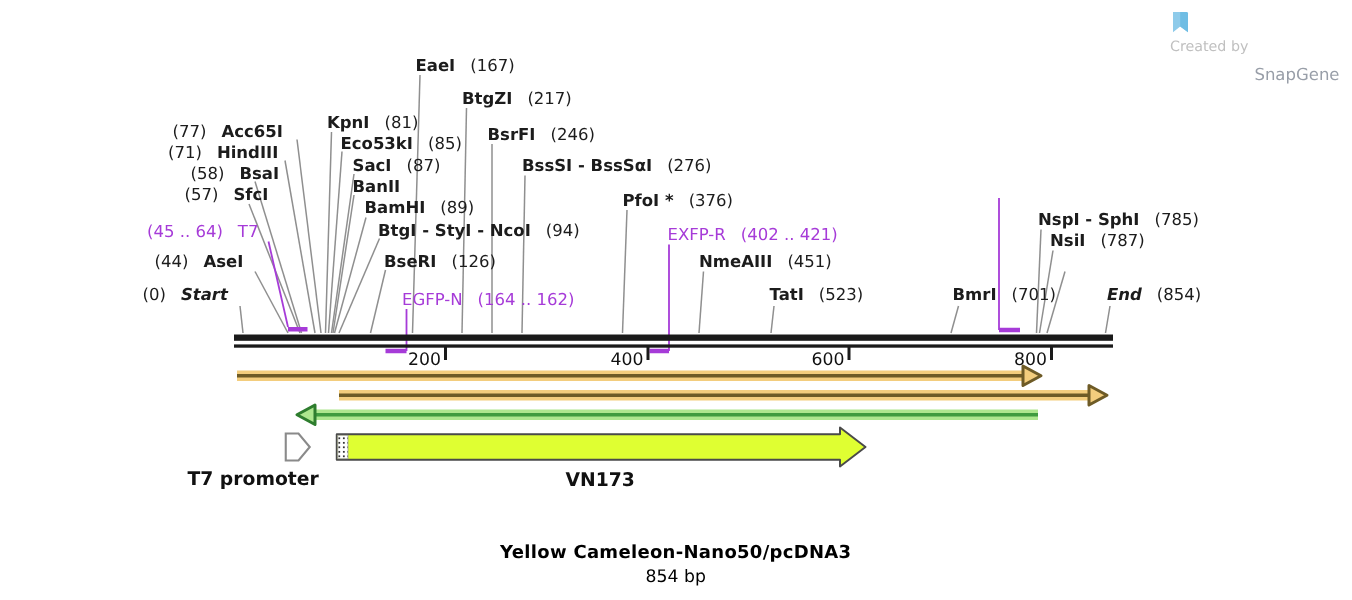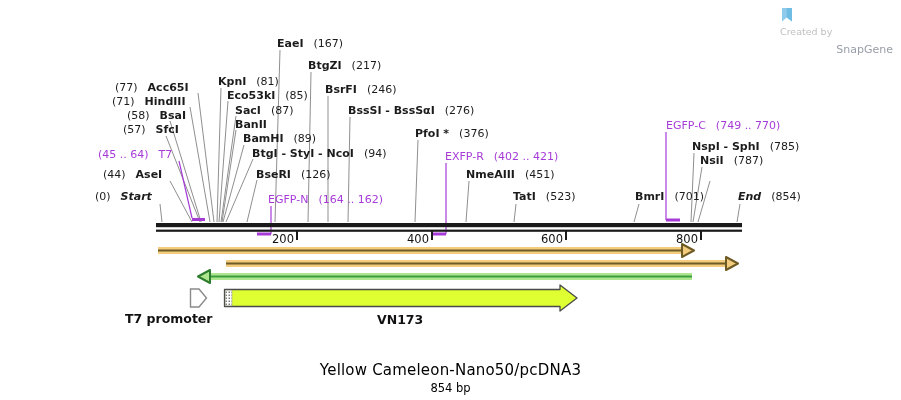--- a/index.html
+++ b/index.html
@@ -10,21 +10,21 @@
   .lbl .nm{font-weight:bold;}
   .lbl .ps{color:#1c1c1c;}
   .lbl.namefirst .ps{margin-left:10px;}
   .lbl.posfirst .ps{margin-right:10px;}
   .lbl.purple .nm{font-weight:normal;color:#A63BD8;}
   .lbl.purple .ps{color:#A63BD8;}
   .lbl.marker .nm{font-style:italic;margin-top:23px;}
   .rlbl{position:absolute;width:40px;text-align:right;font-size:11.5px;color:#111;}
   .flbl{position:absolute;font-size:12.5px;color:#111;white-space:nowrap;font-weight:bold;}
   #title-wrap{position:absolute;left:0;right:0;top:361px;text-align:center;color:#000;}
-  #title-main{font-size:15px;font-weight:normal;letter-spacing:.2px;}
+  #title-main{font-size:12px;font-weight:bold;letter-spacing:.2px;}
   #title-sub{font-size:11.5px;margin-top:2px;}
   #credit{position:absolute;right:8px;top:7px;display:flex;align-items:center;gap:4px;}
   #credit .pre{font-size:9.5px;color:#c0c0c0;}
   #credit .brand{font-size:11px;color:#989ea8;margin-top:36px;}
 </style>
 </head>
 <body>
 
 <div id="stage">
 
@@ -118,21 +118,20 @@
   <div class="lbl posfirst" style="left:115px;top:81px"><span class="ps">(77)</span><span class="nm">Acc65I</span></div>
   <div class="lbl namefirst" style="left:227px;top:89px"><span class="nm">Eco53kI</span><span class="ps">(85)</span></div>
   <div class="lbl posfirst" style="left:112px;top:95px"><span class="ps">(71)</span><span class="nm">HindIII</span></div>
   <div class="lbl namefirst" style="left:235px;top:104px"><span class="nm">SacI</span><span class="ps">(87)</span></div>
   <div class="lbl namefirst" style="left:348px;top:104px"><span class="nm">BssSI - BssSαI</span><span class="ps">(276)</span></div>
   <div class="lbl posfirst" style="left:127px;top:109px"><span class="ps">(58)</span><span class="nm">BsaI</span></div>
   <div class="lbl namefirst" style="left:235px;top:118px"><span class="nm">BanII</span><span class="ps"></span></div>
   <div class="lbl posfirst" style="left:123px;top:123px"><span class="ps">(57)</span><span class="nm">SfcI</span></div>
   <div class="lbl namefirst" style="left:415px;top:127px"><span class="nm">PfoI *</span><span class="ps">(376)</span></div>
   <div class="lbl namefirst" style="left:243px;top:132px"><span class="nm">BamHI</span><span class="ps">(89)</span></div>
-  <div class="lbl purple namefirst" style="left:666px;top:119px"><span class="nm">EGFP-C</span><span class="ps">(749 .. 770)</span></div>
   <div class="lbl namefirst" style="left:692px;top:140px"><span class="nm">NspI - SphI</span><span class="ps">(785)</span></div>
   <div class="lbl namefirst" style="left:252px;top:147px"><span class="nm">BtgI - StyI - NcoI</span><span class="ps">(94)</span></div>
   <div class="lbl purple posfirst" style="left:98px;top:148px"><span class="ps">(45 .. 64)</span><span class="nm">T7</span></div>
   <div class="lbl purple namefirst" style="left:445px;top:150px"><span class="nm">EXFP-R</span><span class="ps">(402 .. 421)</span></div>
   <div class="lbl namefirst" style="left:700px;top:154px"><span class="nm">NsiI</span><span class="ps">(787)</span></div>
   <div class="lbl posfirst" style="left:103px;top:168px"><span class="ps">(44)</span><span class="nm">AseI</span></div>
   <div class="lbl namefirst" style="left:256px;top:168px"><span class="nm">BseRI</span><span class="ps">(126)</span></div>
   <div class="lbl namefirst" style="left:466px;top:168px"><span class="nm">NmeAIII</span><span class="ps">(451)</span></div>
   <div class="lbl marker posfirst" style="left:95px;top:190px"><span class="ps">(0)</span><span class="nm">Start</span></div>
   <div class="lbl purple namefirst" style="left:268px;top:193px"><span class="nm">EGFP-N</span><span class="ps">(164 .. 162)</span></div>

